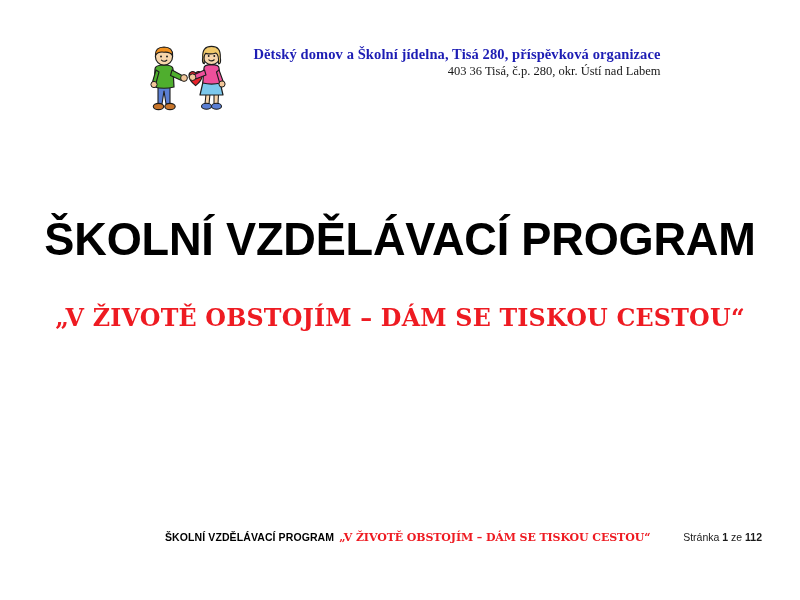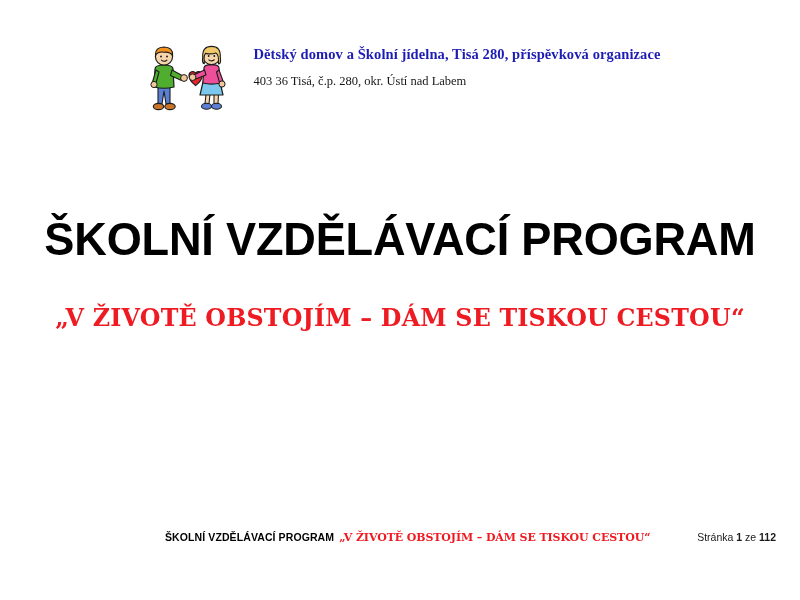--- a/index.html
+++ b/index.html
@@ -45,41 +45,41 @@
   .kids-logo {
     width: 92px;
     height: 76px;
     flex: 0 0 auto;
     margin-top: 2px;
   }
 
   .org-block {
     display: flex;
     flex-direction: column;
-    align-items: flex-start;
+    align-items: flex-end;
     padding-top: 6px;
   }
 
   .org-name {
     font-family: "Liberation Serif", serif;
     font-weight: bold;
     font-size: 14.5px;
     color: #1d1db4;
     line-height: 1.18;
     white-space: nowrap;
     letter-spacing: 0.1px;
   }
 
   .org-address {
     font-family: "Liberation Serif", serif;
     font-size: 12.5px;
     color: #171717;
     line-height: 1.25;
     white-space: nowrap;
-    margin-top: 11px;
+    margin-top: 1px;
   }
 
   .region-mark {
     margin-top: 3px;
     display: flex;
     align-items: center;
     justify-content: center;
     height: 24px;
   }
   .region-mark svg { display: block; }
@@ -152,21 +152,21 @@
   .footer-quote {
     font-family: "DejaVu Serif", "Liberation Serif", serif;
     font-weight: bold;
     font-size: 11px;
     color: #ee1b22;
     letter-spacing: -0.1px;
   }
 
   .footer-page {
     position: absolute;
-    right: 24px;
+    right: 38px;
     top: 0;
     font-family: "Liberation Sans", sans-serif;
     font-size: 10.5px;
     color: #1a1a1a;
     white-space: nowrap;
   }
   .footer-page b { font-weight: bold; }
 </style>
 </head>
 <body>

